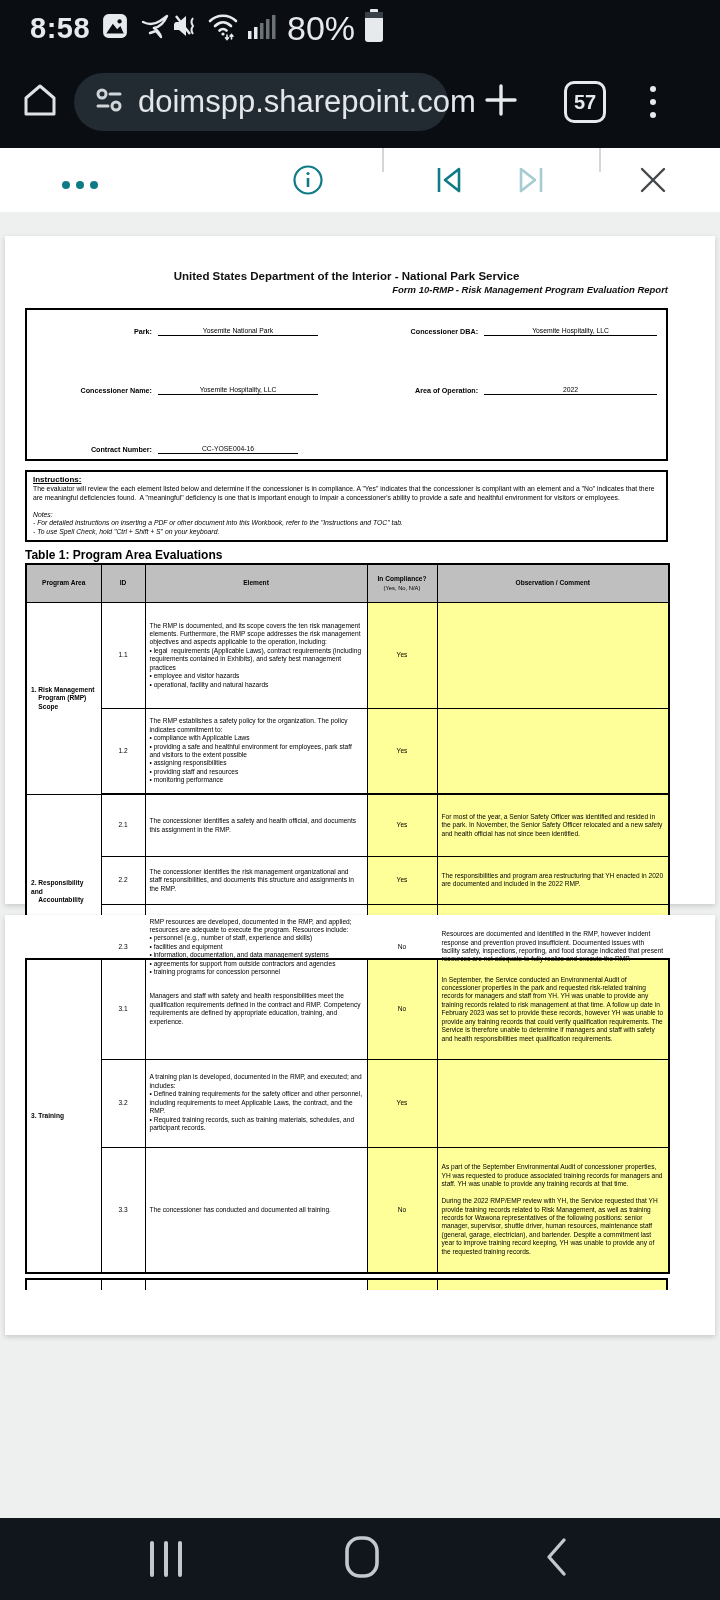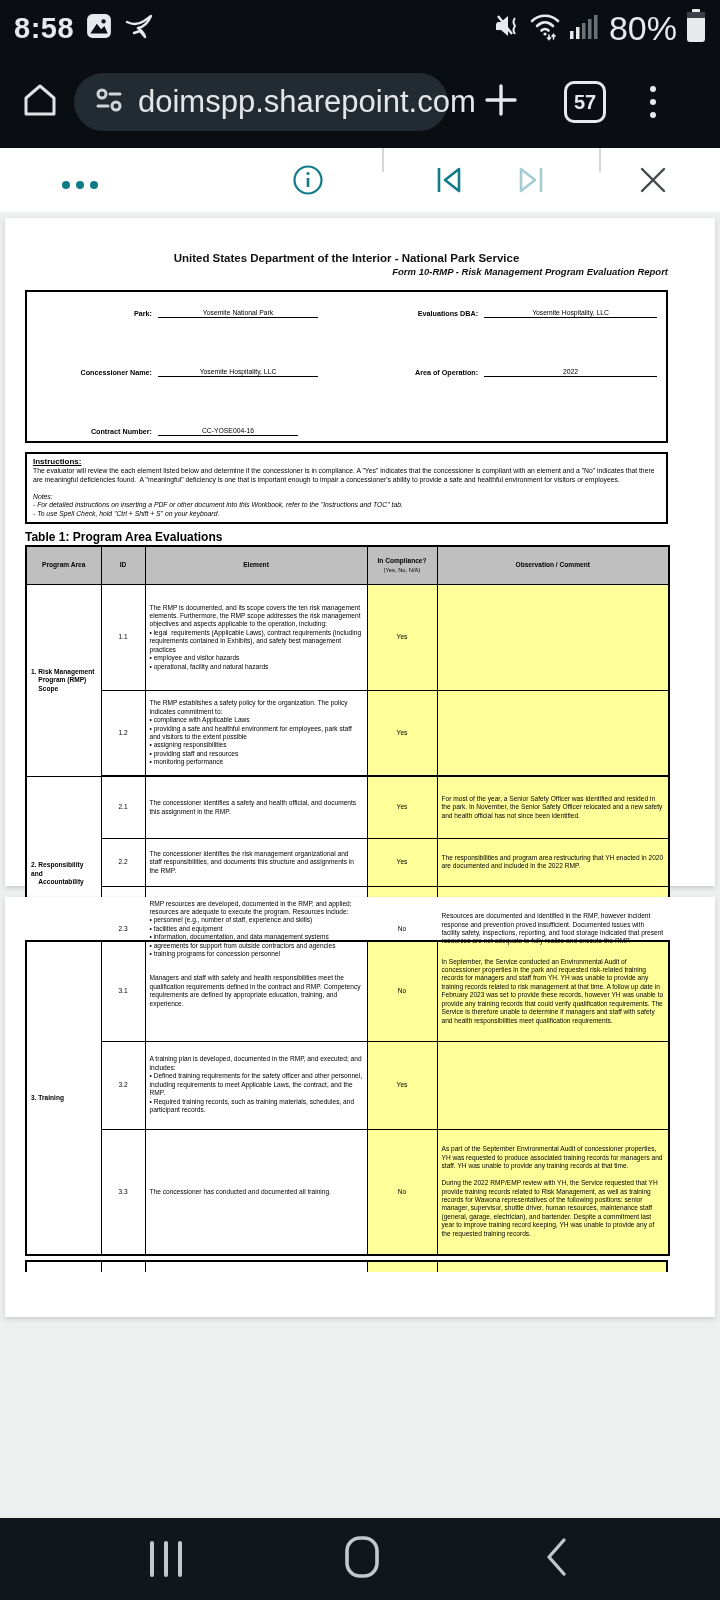--- a/index.html
+++ b/index.html
@@ -1,20 +1,20 @@
 <!DOCTYPE html>
 <html><head>
 <meta charset="utf-8">
 <style>
   html,body{margin:0;padding:0;}
   body{width:720px;height:1600px;position:relative;background:#eef0f0;font-family:"Liberation Sans",sans-serif;overflow:hidden;}
   .abs{position:absolute;}
 
   
-  .status-bar{position:absolute;top:0;left:0;width:720px;height:56px;background:#0a0e13;display:flex;align-items:center;justify-content:space-between;padding:0 14px;box-sizing:border-box;color:#e7eaed;}
+  .status-bar{position:absolute;top:0;left:0;width:720px;height:56px;background:#0a0e13;display:flex;align-items:center;padding:0 30px;box-sizing:border-box;color:#e7eaed;}
   .sb-left{display:flex;align-items:center;gap:12px;}
   .sb-right{display:flex;align-items:center;gap:9px;}
   .sb-time{font-size:29px;font-weight:600;letter-spacing:.5px;}
   .sb-batt-txt{font-size:34px;font-weight:500;}
 
   .chrome{position:absolute;top:56px;left:0;width:720px;height:92px;background:#0a0e13;display:flex;align-items:center;box-sizing:border-box;padding:0 20px;}
   .url-pill{display:flex;align-items:center;background:#232b32;border-radius:30px;height:58px;width:374px;margin-left:14px;padding:0 20px;box-sizing:border-box;}
   .url-text{color:#e4e7ea;font-size:31px;margin-left:14px;white-space:nowrap;}
   .plus-btn{margin-left:34px;}
   .tab-btn{margin-left:44px;width:42px;height:42px;border:3px solid #e7eaed;border-radius:10px;display:flex;align-items:center;justify-content:center;color:#e7eaed;font-size:20px;font-weight:bold;box-sizing:border-box;}
@@ -23,21 +23,21 @@
 
   
   .viewer-toolbar{position:absolute;top:148px;left:0;width:720px;height:64px;background:#ffffff;border-bottom:1px solid #e4e4e4;}
   .vt-div{position:absolute;top:0;width:2px;height:24px;background:#d6d6d6;}
   .more-dots{position:absolute;left:62px;top:33px;display:flex;gap:6px;}
   .more-dots i{width:8px;height:8px;border-radius:50%;background:#0e7b87;}
 
   
   .content{position:absolute;top:212px;left:0;width:720px;height:1306px;background:#eef0f0;overflow:hidden;}
   .sheet{background:#fff;margin:0 5px;width:710px;box-sizing:border-box;box-shadow:0 2px 5px rgba(0,0,0,.16);}
-  .page1{margin-top:6px;height:668px;padding:34px 0 12px 20px;}
+  .page1{margin-top:24px;height:668px;padding:34px 0 12px 20px;}
   .page2{margin-top:11px;height:420px;padding:43px 0 0 20px;}
 
   .doc-title{width:643px;text-align:center;font-size:11.5px;font-weight:bold;color:#111;}
   .doc-subtitle{width:643px;text-align:right;font-size:9.5px;font-weight:bold;font-style:italic;color:#111;margin-top:2px;}
 
   .info-box{width:643px;border:2px solid #000;box-sizing:border-box;margin-top:13px;display:flex;padding:7px 0 5px;}
   .info-col{display:flex;flex-direction:column;gap:40px;}
   .info-col.left{width:330px;}
   .info-col.right{width:300px;}
   .info-row{display:flex;align-items:flex-end;height:19px;}
@@ -218,21 +218,21 @@
           <span class="info-label">Concessioner Name:</span>
           <span class="info-value">Yosemite Hospitality, LLC</span>
         </div>
         <div class="info-row">
           <span class="info-label">Contract Number:</span>
           <span class="info-value" style="width:140px">CC-YOSE004-16</span>
         </div>
       </div>
       <div class="info-col right">
         <div class="info-row">
-          <span class="info-label">Evaluations DBA:</span>
+          <span class="info-label">Concessioner DBA:</span>
           <span class="info-value">Yosemite Hospitality, LLC</span>
         </div>
         <div class="info-row">
           <span class="info-label">Area of Operation:</span>
           <span class="info-value">2022</span>
         </div>
       </div>
     </div>
 
     <div class="instructions-box">

